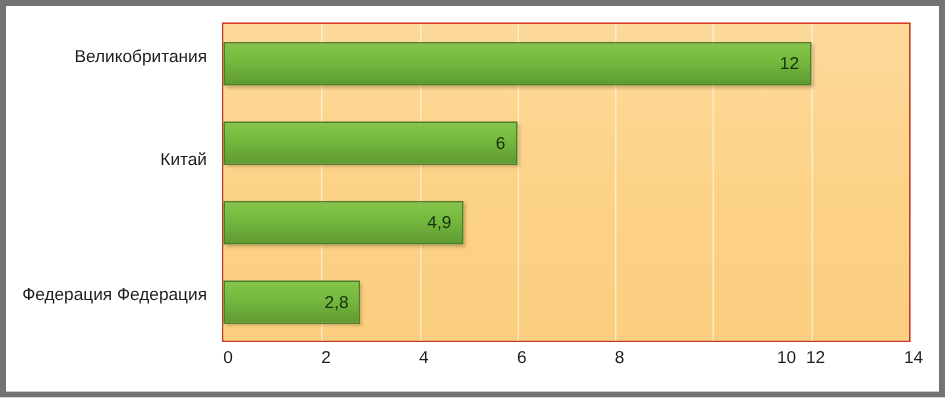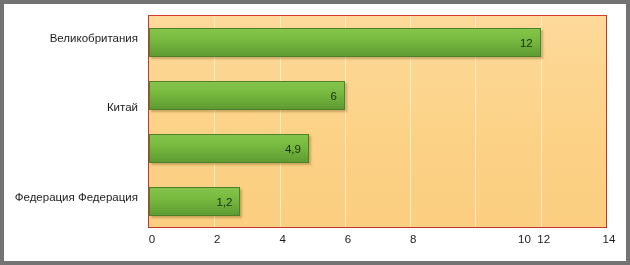--- a/index.html
+++ b/index.html
@@ -160,21 +160,21 @@
             <span class="bar-value">6</span>
           </div>
         </div>
         <div class="bar-row" style="top:106px;text-decoration:underline;">
           <div class="bar" style="width:159.9px;">
             <span class="bar-value">4,9</span>
           </div>
         </div>
         <div class="bar-row" style="top:159px;">
           <div class="bar" style="width:91.4px;">
-            <span class="bar-value">1,2</span>
+            <span class="bar-value">2,8</span>
           </div>
         </div>
       </div>
     </div>
 
     <div class="x-axis">
       <div class="x-tick-label" style="left:4px;">0</div>
       <div class="x-tick-label" style="left:69.3px;">2</div>
       <div class="x-tick-label" style="left:134.6px;">4</div>
       <div class="x-tick-label" style="left:199.9px;">6</div>

